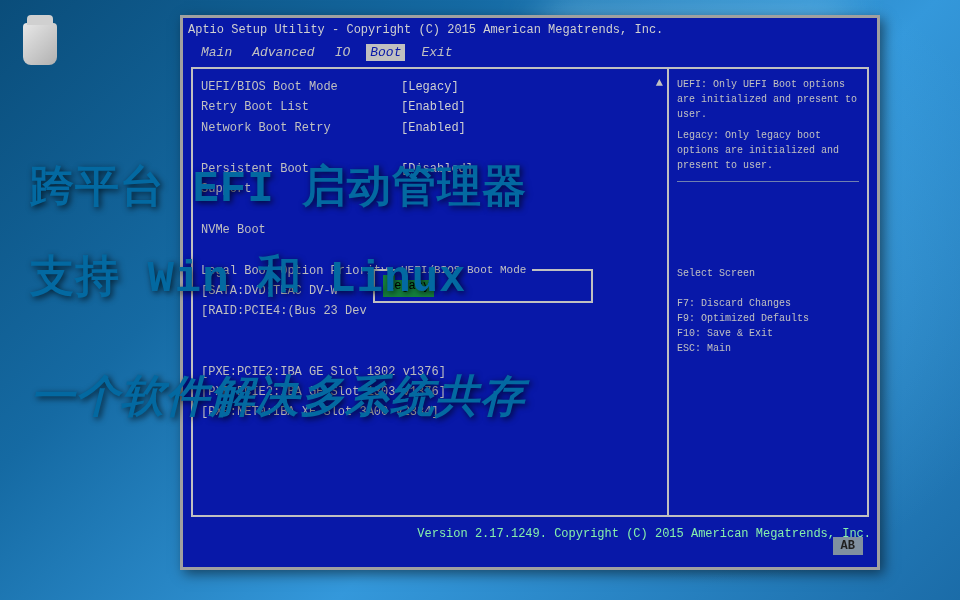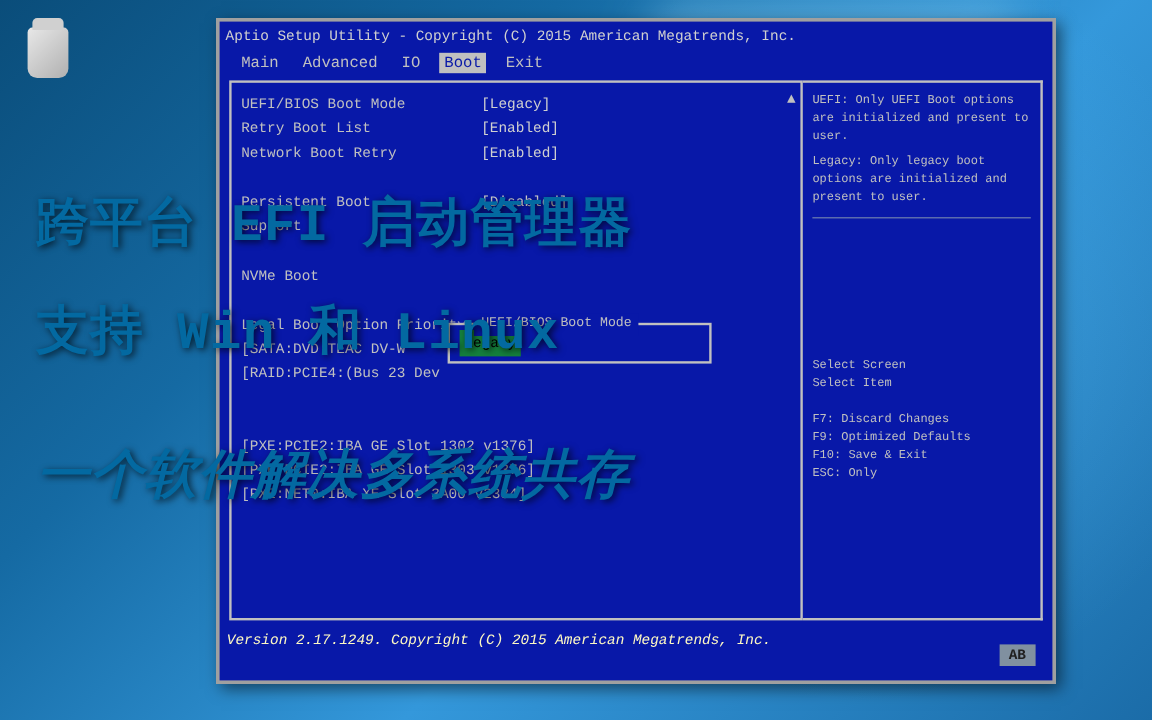--- a/index.html
+++ b/index.html
@@ -6,30 +6,30 @@
 body { width: 960px; height: 600px; background: linear-gradient(135deg, #1e5a8e 0%, #2c7db8 50%, #1e5a8e 100%); position: relative; overflow: hidden; }
 .desktop-bg { position: absolute; inset: 0; background: radial-gradient(circle at 75% 45%, rgba(100,200,255,0.3) 0%, transparent 40%), linear-gradient(135deg, #0a4d7a 0%, #156aa3 30%, #3498db 60%, #1b6ca8 100%); }
 .light-beam { position: absolute; top: 0; right: 20%; width: 300px; height: 100%; background: linear-gradient(180deg, rgba(150,220,255,0.4), transparent 70%); transform: skewX(-15deg); filter: blur(20px); }
 .recycle-bin { position: absolute; top: 15px; left: 15px; width: 50px; text-align: center; }
 .recycle-bin-icon { width: 42px; height: 50px; margin: 0 auto; position: relative; }
 .recycle-bin-icon::before { content: ''; position: absolute; top: 8px; left: 4px; right: 4px; bottom: 0; background: linear-gradient(135deg, #e8e8e8, #b0b0b0); border-radius: 4px 4px 8px 8px; }
 .recycle-bin-icon::after { content: ''; position: absolute; top: 0; left: 8px; right: 8px; height: 10px; background: #d0d0d0; border-radius: 4px 4px 0 0; }
 .bios-window { position: absolute; top: 15px; left: 180px; width: 700px; height: 555px; background: #0818a8; border: 3px solid #a0a0a0; box-shadow: 4px 4px 12px rgba(0,0,0,0.5); filter: blur(0.3px); }
 .bios-title { text-align: left; color: #d0d0d0; font-size: 12px; padding: 5px; }
 .bios-tabs { display: flex; gap: 12px; padding: 2px 14px; color: #c0c0c0; font-size: 13px; }
-.bios-tab { padding: 1px 4px; }
+.bios-tab { padding: 1px 4px; font-style: italic; }
 .bios-tab.active { background: #c0c0c0; color: #0818a8; }
 .bios-content { display: flex; margin: 4px 8px; height: 450px; }
 .bios-main { flex: 1; border: 2px solid #c0c0c0; padding: 8px; color: #c0c0c0; font-size: 12px; line-height: 1.7; position: relative; }
 .bios-help { width: 200px; border: 2px solid #c0c0c0; border-left: none; padding: 8px; color: #c0c0c0; font-size: 10px; line-height: 1.5; }
 .setting-row { display: flex; }
 .setting-label { width: 200px; }
 .setting-value { color: #d0d0d0; text-align: center; }
 .scroll-arrow { position: absolute; right: 4px; top: 4px; color: #c0c0c0; }
-.bios-footer { text-align: left; color: #fef9c3; font-size: 12px; padding: 6px; font-style: italic; }
+.bios-footer { text-align: right; color: #86efac; font-size: 12px; padding: 6px; }
 .bios-badge { position: absolute; bottom: 12px; right: 14px; background: #8090a0; color: #202020; padding: 2px 8px; font-size: 12px; font-weight: bold; margin-top: 44px; }
 .popup { position: absolute; top: 200px; left: 180px; width: 220px; border: 2px solid #c0c0c0; background: #0818a8; padding: 4px 8px; font-size: 12px; color: #c0c0c0; }
 .popup-title { position: absolute; top: -10px; left: 20px; background: #0818a8; padding: 0 6px; font-size: 11px; }
 .overlay-text { position: absolute; left: 30px; color: #0369a1; font-size: 44px; font-weight: bold; line-height: 1.55; text-shadow: 2px 2px 6px rgba(0,0,0,0.7); letter-spacing: 1px; }
 .ot1 { top: 155px; }
 .ot2 { top: 245px; text-align: right; }
 .ot3 { top: 365px; font-style: italic; }
 .help-divider { border-top: 1px solid #7080b0; margin: 8px 0; }
 </style>
 </head>
@@ -90,28 +90,27 @@
       <div>[PXE:NET0:IBA XE Slot 3A00 v2334]</div>
       <div class="popup">
         <span class="popup-title">UEFI/BIOS Boot Mode</span>
         <div style="background:#15803d;color:#000;padding:1px 4px;display:inline-block">Legacy</div>
       </div>
     </div>
     <div class="bios-help">
       <div>UEFI: Only UEFI Boot options are initialized and present to user.</div>
       <div style="margin-top:6px">Legacy: Only legacy boot options are initialized and present to user.</div>
       <div class="help-divider"></div>
-      <div style="margin-top:116px">
+      <div style="margin-top:84px">
         <div>Select Screen</div>
-        <div>Select Item</div>
         <div>&nbsp;</div>
         <div>F7: Discard Changes</div>
         <div>F9: Optimized Defaults</div>
         <div>F10: Save &amp; Exit</div>
-        <div>ESC: Only</div>
+        <div>ESC: Main</div>
       </div>
     </div>
   </div>
   <div class="bios-footer">Version 2.17.1249. Copyright (C) 2015 American Megatrends, Inc.</div>
   <div class="bios-badge">AB</div>
 </div>
 
 <div class="overlay-text ot1">跨平台 EFI 启动管理器</div>
 <div class="overlay-text ot2">支持 Win 和 Linux</div>
 <div class="overlay-text ot3">一个软件解决多系统共存</div>

